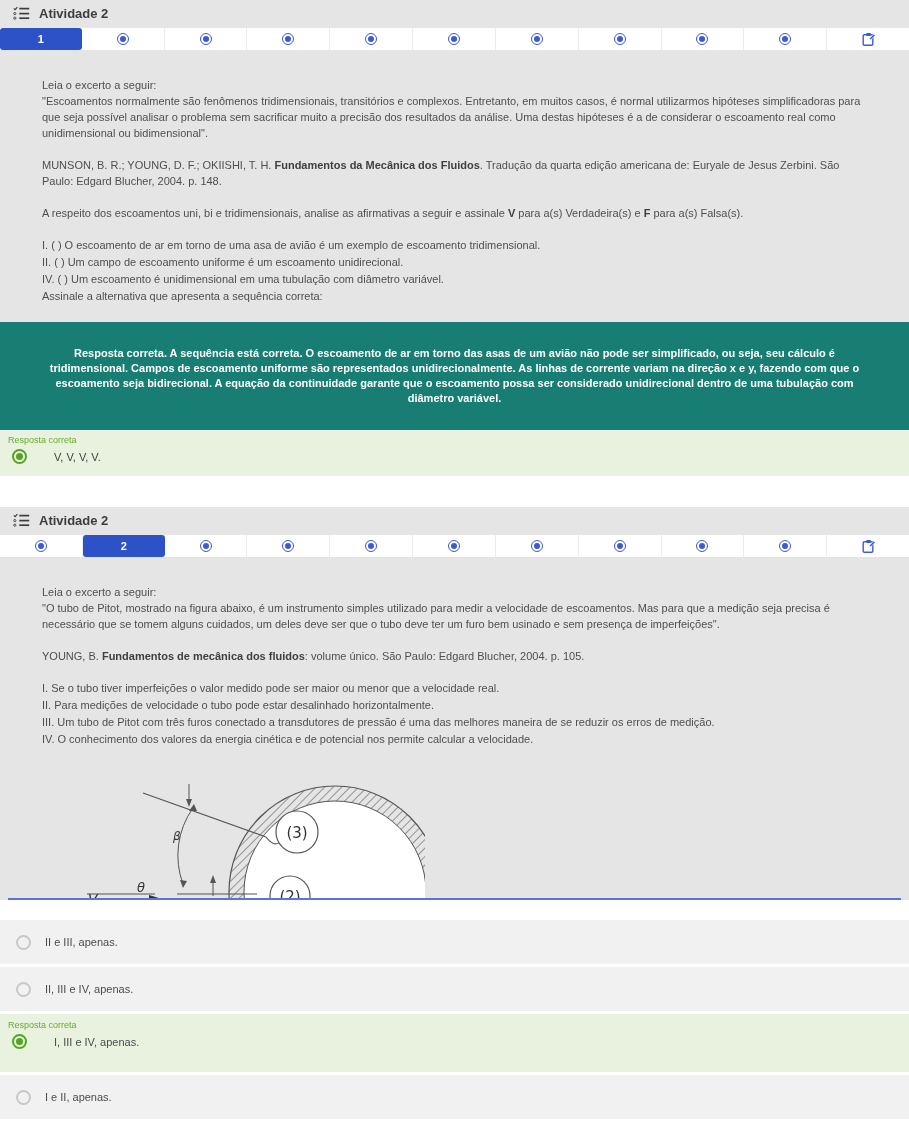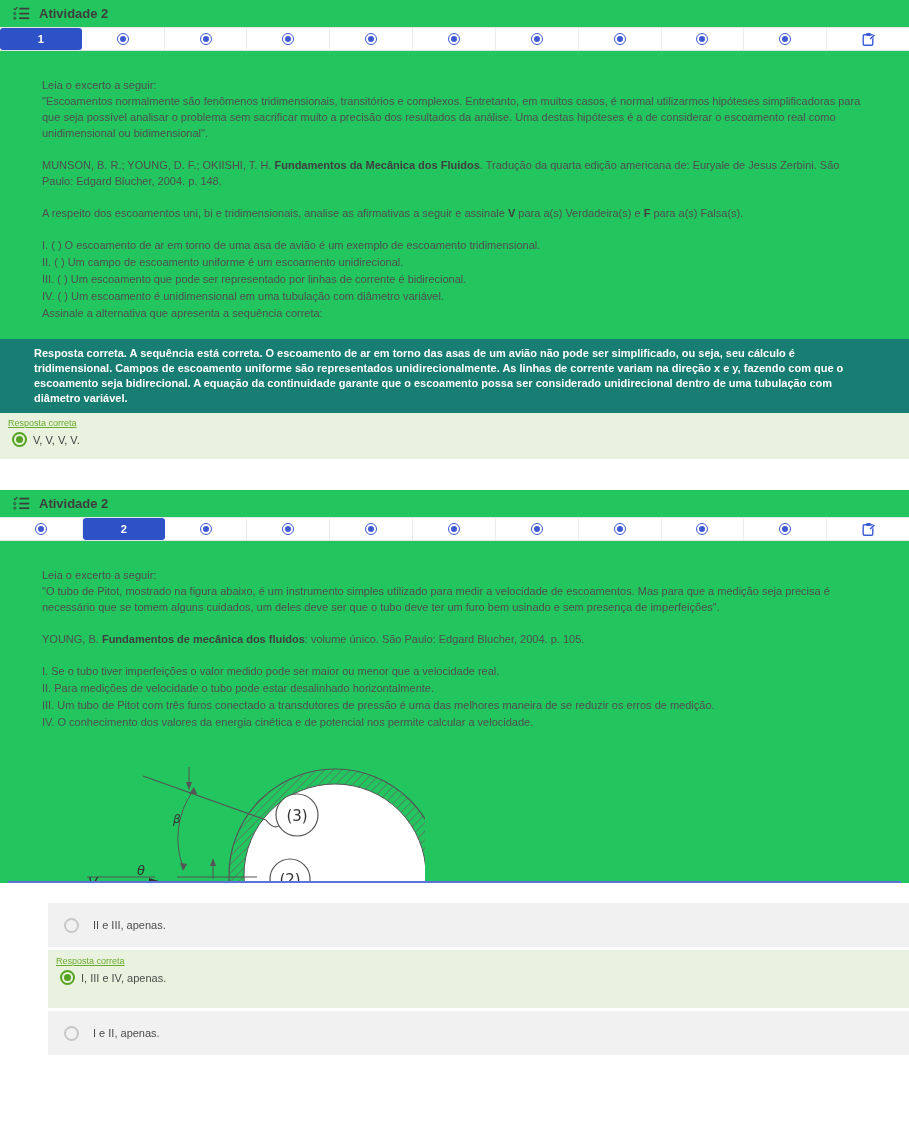--- a/index.html
+++ b/index.html
@@ -11,21 +11,21 @@
     --green-bg: #e8f2de;
     --row-gray: #f1f1f2;
     --divider-blue: #5b74dd;
   }
   html,body{margin:0;padding:0;}
   body{
     width:909px; background:#ffffff;
     font-family:"Liberation Sans","DejaVu Sans",sans-serif;
     color:#4f4f4f; font-size:11px;
   }
-  .card{background:#22c55e;}
+  .card{background:#e5e5e5;}
   .card-header{
     height:28px; display:flex; align-items:center; gap:9px;
     padding-left:13px; border-bottom:1px solid #e7e7e7; box-sizing:border-box;
   }
   .card-title{font-size:13px; font-weight:bold; color:#3d3d3d;}
   .tabbar{
     display:flex; height:23px; border-bottom:1px solid #e3e3e3; box-sizing:border-box;
     background:#fff;
   }
   .tab{
@@ -42,44 +42,44 @@
     display:flex; align-items:center; justify-content:center; box-sizing:border-box;
   }
   .tab-radio span{width:6px; height:6px; border-radius:50%; background:var(--tabicon);}
   .content{padding:26px 42px 18px 42px; line-height:16px;}
   .p{margin:0 0 16px 0;}
   .p.tight{margin:0;}
   .items div{line-height:17px;}
   .closing{}
   b.inline{color:#3f3f3f;margin-top:16px;}
   .feedback{
-    background:var(--teal); color:#fff; font-weight:bold; 
-    padding:7px 34px; line-height:15px; font-size:11px;
+    background:var(--teal); color:#fff; font-weight:bold; text-align:center;
+    padding:24px 34px; line-height:15px; font-size:11px;
   }
   .answer-row{
     background:var(--green-bg); padding:5px 10px 12px 8px;
   }
-  .badge{color:var(--green-text); font-size:9px; margin-bottom:4px;text-decoration:underline;}
+  .badge{color:var(--green-text); font-size:9px; margin-bottom:4px;}
   .radio{
     width:15px; height:15px; border-radius:50%; box-sizing:border-box;
     display:inline-flex; align-items:center; justify-content:center; flex:none;
   }
   .radio.checked{border:2px solid var(--green);}
   .radio.checked i{width:7px;height:7px;border-radius:50%;background:var(--green);}
   .radio.unchecked{border:2px solid #c8c8c8;}
-  .answer-line{display:flex; align-items:center; gap:6px; padding-left:4px;}
+  .answer-line{display:flex; align-items:center; gap:27px; padding-left:4px;}
   .answer-label{color:#3f3f3f; font-size:11px;}
   .section-gap{height:31px; background:#fff;}
   .figure-wrap{height:118px; overflow:hidden; margin:32px 0 0 85px;}
   .divider-blue{height:2px; background:var(--divider-blue); margin:0 8px;}
   .options-gap{height:20px; background:#fff;}
   .opt-row{
     background:var(--row-gray); min-height:44px; box-sizing:border-box;
     display:flex; align-items:center; gap:14px; padding:0 16px;
-    margin-bottom:3px; cursor:pointer;margin-left:48px;
+    margin-bottom:3px; cursor:pointer;
   }
   .opt-row.correct{
     background:var(--green-bg); display:block; padding:6px 16px 13px 8px; min-height:58px;
   }
   .opt-row.correct .answer-line{padding-left:4px;text-align:right;}
   .opt-label{color:#4c4c4c;}
   svg text{font-family:"DejaVu Sans",sans-serif;}
 </style>
 </head>
 <body>
@@ -153,21 +153,20 @@
     </div>
 
   <div class="content">
     <div class="p tight">Leia o excerto a seguir:</div>
     <div class="p">"Escoamentos normalmente são fenômenos tridimensionais, transitórios e complexos. Entretanto, em muitos casos, é normal utilizarmos hipóteses simplificadoras para que seja possível analisar o problema sem sacrificar muito a precisão dos resultados da análise. Uma destas hipóteses é a de considerar o escoamento real como unidimensional ou bidimensional".</div>
     <div class="p"><span>MUNSON, B. R.; YOUNG, D. F.; OKIISHI, T. H. </span><b class="inline">Fundamentos da Mecânica dos Fluidos</b><span>. Tradução da quarta edição americana de: Euryale de Jesus Zerbini. São Paulo: Edgard Blucher, 2004. p. 148.</span></div>
     <div class="p"><span>A respeito dos escoamentos uni, bi e tridimensionais, analise as afirmativas a seguir e assinale </span><b class="inline">V</b><span> para a(s) Verdadeira(s) e </span><b class="inline">F</b><span> para a(s) Falsa(s).</span></div>
     <div class="items">
         <div>I. ( ) O escoamento de ar em torno de uma asa de avião é um exemplo de escoamento tridimensional.</div>
         <div>II. ( ) Um campo de escoamento uniforme é um escoamento unidirecional.</div>
-        <div>III. ( ) Um escoamento que pode ser representado por linhas de corrente é bidirecional.</div>
         <div>IV. ( ) Um escoamento é unidimensional em uma tubulação com diâmetro variável.</div>
       </div>
     <div class="closing">Assinale a alternativa que apresenta a sequência correta:</div>
   </div>
 
   <div class="feedback">Resposta correta.  A sequência está correta. O escoamento de ar em torno das asas de um avião não pode ser simplificado, ou seja, seu cálculo é tridimensional. Campos de escoamento uniforme são representados unidirecionalmente. As linhas de corrente variam na direção x e y, fazendo com que o escoamento seja bidirecional. A equação da continuidade garante que o escoamento possa ser considerado unidirecional dentro de uma tubulação com diâmetro variável.</div>
 
   <div class="answer-row">
     <div class="badge">Resposta correta</div>
     <div class="answer-line">
@@ -301,20 +300,24 @@
   <div class="divider-blue"></div>
 </div>
 
 <div class="options-gap"></div>
 
 <div>
     <div class="opt-row">
       <span class="radio unchecked"></span>
       <span class="opt-label">II e III, apenas.</span>
     </div>
+    <div class="opt-row">
+      <span class="radio unchecked"></span>
+      <span class="opt-label">II, III e IV, apenas.</span>
+    </div>
     <div class="opt-row correct">
       <div class="badge">Resposta correta</div>
       <div class="answer-line">
         <span class="radio checked">
           <i></i>
         </span>
         <span class="opt-label">I, III e IV, apenas.</span>
       </div>
     </div>
     <div class="opt-row">

